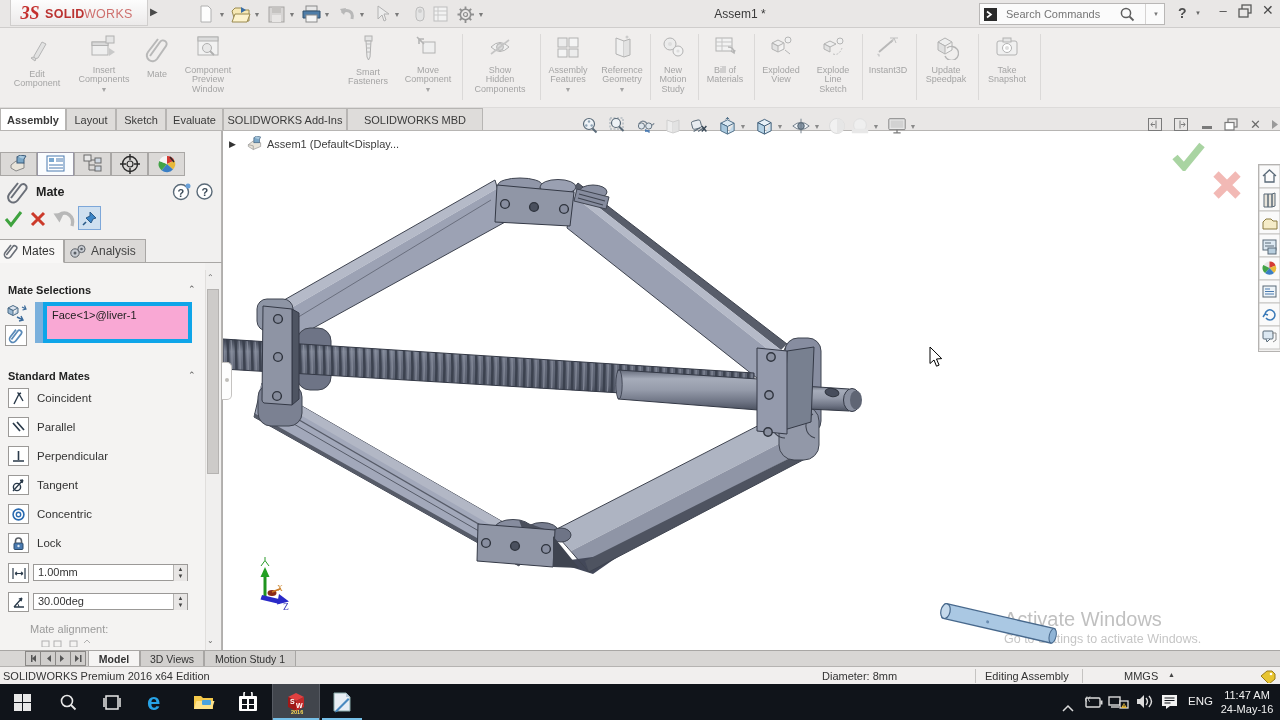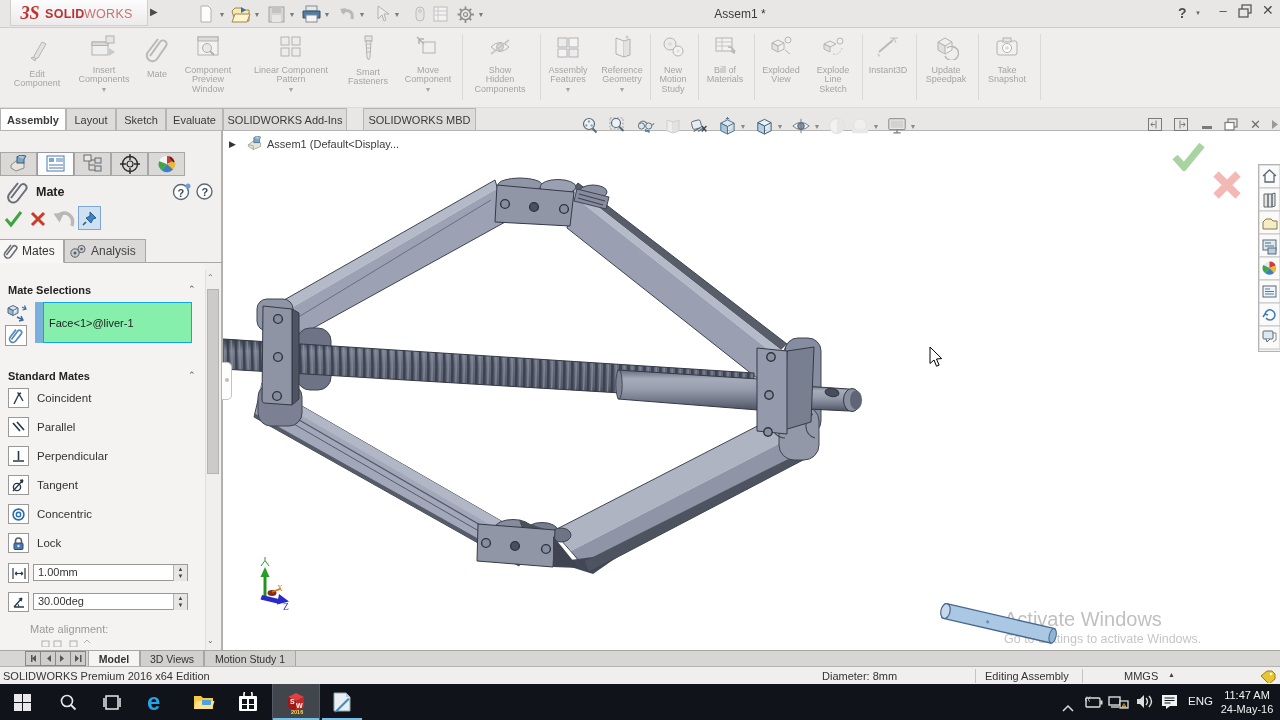--- a/index.html
+++ b/index.html
@@ -125,20 +125,33 @@
             <circle cx="9.5" cy="9.5" r="5.2" fill="none" stroke="#8f8f8f" stroke-width="1.6"></circle>
             <circle cx="9.5" cy="9.5" r="2" fill="none" stroke="#8f8f8f" stroke-width="1.2"></circle>
             <g stroke="#8f8f8f" stroke-width="1.8">
               <path d="M9.5 1.5 v3 M9.5 15 v3 M1.5 9.5 h3 M15 9.5 h3 M3.8 3.8 l2.2 2.2 M13 13 l2.2 2.2 M15.2 3.8 L13 6 M6 13 l-2.2 2.2"></path>
             </g>
           </svg>
         </div>
         <div class="dd">▼</div>
   </div>
   <div id="doctitle">Assem1 *</div>
+  <div id="searchbox">
+    <svg width="13" height="13" style="margin-left:4px;">
+          <rect x="0" y="0" width="13" height="13" fill="#2a2a2a"></rect>
+          <path d="M3 3.5 l4 3 -4 3" fill="none" stroke="#fff" stroke-width="1.6"></path>
+        </svg>
+    <span style="font-size:11px;color:#757575;margin-left:9px;">Search Commands</span>
+    <svg width="17" height="17" style="position:absolute;right:28px;top:2px;">
+          <circle cx="7" cy="7" r="4.6" fill="none" stroke="#5f5f5f" stroke-width="1.5"></circle>
+          <path d="M10.5 10.5 l4 4" stroke="#5f5f5f" stroke-width="1.8"></path>
+        </svg>
+    <div style="position:absolute;right:18px;top:0;height:20px;width:1px;background:#d5d3d2;"></div>
+    <span style="position:absolute;right:5px;top:7px;font-size:6px;color:#777;">▼</span>
+  </div>
   <div class="abs" style="left:1178px;top:5px;font-size:14px;font-weight:bold;color:#4f4f4f;">?</div>
   <div class="abs" style="left:1195px;top:10px;font-size:6px;color:#666;">▼</div>
   <div class="abs" style="left:1214px;top:0px;width:18px;height:26px;color:#4a4a4a;font-size:13px;text-align:center;line-height:22px;">–</div>
   <div class="abs" style="left:1238px;top:4px;"><svg width="15" height="15">
           <rect x="4" y="1" width="9" height="8" fill="none" stroke="#5a5a5a" stroke-width="1.3"></rect>
           <rect x="1" y="5" width="9" height="8" fill="#e9e7e6" stroke="#5a5a5a" stroke-width="1.3"></rect>
         </svg></div>
   <div class="abs" style="left:1262px;top:2px;font-size:14px;color:#4a4a4a;">✕</div>
 </div>
 
@@ -155,28 +168,20 @@
           </svg></div>Insert<br>Components<br><span style="font-size:7px;">▼</span></div>
   <div class="ri" style="left:138px;width:38px;"><div class="ic"><svg width="24" height="30" viewBox="0 0 24 30">
             <path d="M5 22 L15 8 A3.6 3.6 0 0 1 21 12 L12 25 A5.5 5.5 0 0 1 3 18 L13 5" fill="none" stroke="#b8b8b8" stroke-width="2"></path>
           </svg></div>Mate</div>
   <div class="ri" style="left:178px;width:60px;"><div class="ic"><svg width="26" height="26" viewBox="0 0 26 26">
             <rect x="3" y="3" width="20" height="18" fill="#f2f2f2" stroke="#b2b2b2"></rect>
             <rect x="3" y="3" width="20" height="4" fill="#dcdcdc" stroke="#b2b2b2"></rect>
             <circle cx="12" cy="14" r="4.5" fill="#e8e8e8" stroke="#b0b0b0"></circle>
             <path d="M15 17 l4 4" stroke="#b0b0b0" stroke-width="2"></path>
           </svg></div>Component<br>Preview<br>Window</div>
-  <div class="ri" style="left:242px;width:98px;"><div class="ic"><svg width="28" height="26" viewBox="0 0 28 26">
-            <g fill="#ececec" stroke="#b2b2b2">
-              <rect x="4" y="3" width="8" height="8"></rect>
-              <rect x="15" y="3" width="8" height="8"></rect>
-              <rect x="4" y="14" width="8" height="8"></rect>
-              <rect x="15" y="14" width="8" height="8"></rect>
-            </g>
-          </svg></div>Linear Component<br>Pattern<br><span style="font-size:7px;">▼</span></div>
   <div class="ri" style="left:342px;width:52px;text-align:center;"><div class="ic"><svg width="22" height="28" viewBox="0 0 22 28">
             <rect x="8" y="2" width="7" height="5" fill="#e5e5e5" stroke="#b0b0b0"></rect>
             <path d="M9 7 h5 l-1 16 -1.5 3 -1.5 -3 z" fill="#ececec" stroke="#b0b0b0"></path>
             <path d="M9 10 h5 M9 14 h5 M9 18 h4" stroke="#b8b8b8"></path>
           </svg></div>Smart<br>Fasteners</div>
   <div class="ri" style="left:398px;width:60px;"><div class="ic"><svg width="28" height="26" viewBox="0 0 28 26">
             <rect x="9" y="8" width="12" height="11" fill="#efefef" stroke="#b2b2b2"></rect>
             <path d="M5 5 l5 5 M5 5 v5 M5 5 h5" stroke="#b5b5b5" stroke-width="1.6" fill="none"></path>
             <path d="M3 3 l4 4" stroke="#b5b5b5" stroke-width="1.6"></path>
           </svg></div>Move<br>Component<br><span style="font-size:7px;">▼</span></div>
@@ -247,21 +252,21 @@
           </svg></div>Take<br>Snapshot</div>
   <div class="rsep" style="left:1040px;"></div>
 </div>
 
 <div id="tabbar">
   <div class="ctab active" style="left:0px;width:66px;">Assembly</div>
   <div class="ctab" style="left:66px;width:50px;">Layout</div>
   <div class="ctab" style="left:116px;width:50px;">Sketch</div>
   <div class="ctab" style="left:166px;width:57px;">Evaluate</div>
   <div class="ctab" style="left:223px;width:124px;">SOLIDWORKS Add-Ins</div>
-  <div class="ctab" style="left:363px;width:113px;">SOLIDWORKS MBD</div>
+  <div class="ctab" style="left:347px;width:136px;">SOLIDWORKS MBD</div>
 </div>
 <div id="tabline"></div>
 
 <div id="viewport">
 
 <div style="position:absolute;left:6px;top:8px;color:#333;font-size:9px;">▶</div>
 <svg width="17" height="16" style="position:absolute;left:23px;top:5px;" viewBox="0 0 26 26">
         <path d="M3 14 l8 -6 12 3 v6 l-12 5 -8 -5 z" fill="#e8e4da" stroke="#8a8a8a"></path>
         <rect x="12" y="3" width="9" height="8" fill="#7ba7c7" stroke="#3a5a78"></rect>
         <path d="M12 3 l4 -3 7 1.5 -2 4" fill="#a8c8de" stroke="#3a5a78"></path>
@@ -656,21 +661,21 @@
         <path d="M5 8 v5 l5 2.5 v-5 z" fill="#9ab8d2" stroke="#4a6a85"></path>
         <path d="M15 8 v5 l-5 2.5" fill="#c3d4e4" stroke="#4a6a85"></path>
         <path d="M14 17 l6 3 m-2 -4 l2 4 -4 1" fill="none" stroke="#3a6a9a" stroke-width="1.4"></path>
         <path d="M19 7 l4 2 m-1.5 -3.5 l1.5 3.5 -3.5 1" fill="none" stroke="#3a6a9a" stroke-width="1.2"></path>
       </svg>
   <div style="position:absolute;left:5px;top:194px;width:22px;height:21px;background:#fff;border:1px solid #9b9997;"></div>
   <svg width="18" height="17" viewBox="0 0 24 26" style="position:absolute;left:7px;top:196px;">
         <path d="M5 19 L14.5 6.5 A3.4 3.4 0 0 1 20 10.5 L11.5 21.5 A5.2 5.2 0 0 1 3.2 15.2 L12 4" fill="none" stroke="#5a8ab8" stroke-width="2.6"></path>
       </svg>
   <div style="position:absolute;left:35px;top:171px;width:8px;height:41px;background:#7ab0dc;"></div>
-  <div style="position:absolute;left:43px;top:171px;width:149px;height:41px;background:#86efac;border:1px solid #0ea5e9;font-size:11px;color:#222;padding:14px 0 0 5px;">Face&lt;1&gt;@liver-1</div>
+  <div style="position:absolute;left:43px;top:171px;width:149px;height:41px;background:#f9a8d4;border:4px solid #0ea5e9;font-size:11px;color:#222;padding:3px 0 0 5px;">Face&lt;1&gt;@liver-1</div>
 
   <div class="grphead" style="top:239px;">Standard Mates</div>
   <div class="caret" style="top:239px;">⌃</div>
   <div class="mrow" style="top:257px;">
         <div class="mbox">
           <svg width="15" height="15" viewBox="0 0 15 15">
             <path d="M3 13 L8 3 M8 3 L12 10 M8 3 l-1.5 -1.5 m1.5 1.5 l2 -1" stroke="#2a3a4a" stroke-width="1.4" fill="none"></path>
           </svg>
         </div>
         <span class="mlabel">Coincident</span>

